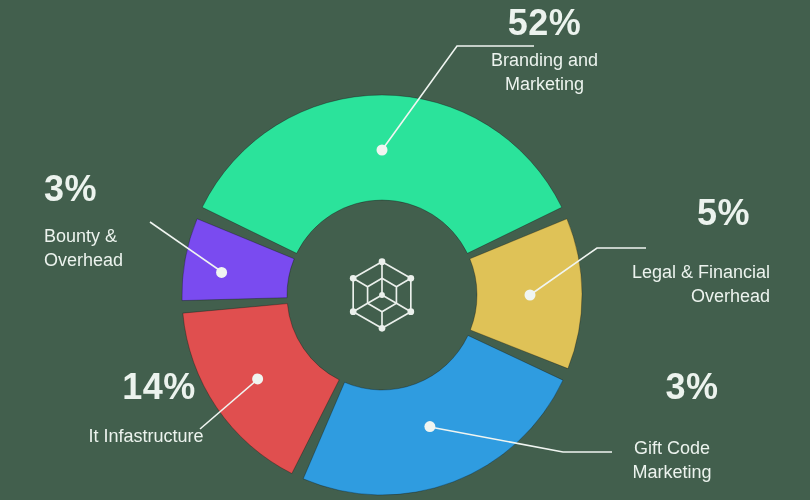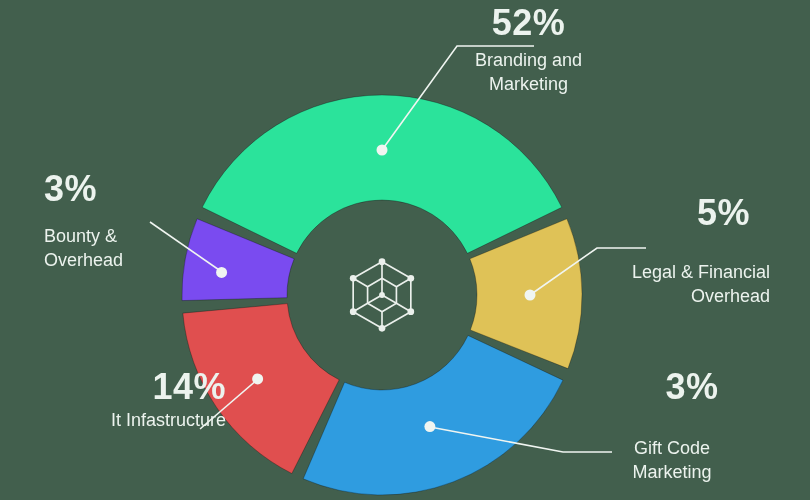--- a/index.html
+++ b/index.html
@@ -6,31 +6,31 @@
   body{
     width:810px;height:500px;position:relative;overflow:hidden;
     background:#425F4D;
     font-family:"Liberation Sans", sans-serif;
   }
   svg.chart{position:absolute;left:0;top:0;z-index:1;}
   .center-icon{position:absolute;left:342px;top:255px;width:80px;height:80px;z-index:2;opacity:.95;}
   .callout{position:absolute;color:#ECF3EE;z-index:3;}
   .pct{font-size:36px;font-weight:700;letter-spacing:.5px;}
   .name{font-size:18px;font-weight:500;line-height:1.35;margin-top:14px;}
-  #co-0{left:416px;top:2px;width:225px;text-align:center;}
+  #co-0{left:432px;top:2px;width:225px;text-align:center;}
   #co-0 .name{margin-top:4px;}
   #co-1{right:40px;top:192px;width:230px;text-align:right;}
   #co-1 .pct{padding-right:20px;}
   #co-1 .name{margin-top:26px;}
   #co-2{left:592px;top:366px;width:160px;text-align:center;}
   #co-2 .pct{padding-left:40px;}
   #co-2 .name{margin-top:28px;}
-  #co-3{left:46px;top:366px;width:180px;text-align:right;}
+  #co-3{left:56px;top:366px;width:180px;text-align:center;}
   #co-3 .pct{padding-left:26px;}
-  #co-3 .name{margin-top:0;}
+  #co-3 .name{margin-top:16px;}
   #co-4{left:44px;top:168px;width:170px;text-align:left;}
   #co-4 .name{}
 </style>
 </head>
 <body style="background: rgb(66, 95, 77);">
 
 <svg class="chart" width="810" height="500" viewBox="0 0 810 500">
     <path d="M 202.2411907401666 207.32577064218452 A 200 200 0 0 1 561.7588092598334 207.32577064218444 L 467.38543439842084 253.3547410550376 A 95 95 0 0 0 296.6145656015791 253.35474105503766 Z" fill="#2BE39B" stroke="rgba(0,0,0,0.28)" stroke-width="1"></path>
     <path d="M 566.9092067224626 218.78592472994515 A 200 200 0 0 1 567.9552971776503 368.62491053693554 L 470.3287661593839 329.9718325050444 A 95 95 0 0 0 469.8318731931697 258.798314246724 Z" fill="#DFC257" stroke="rgba(0,0,0,0.28)" stroke-width="1"></path>
     <path d="M 562.9654104932039 380.15585831301456 A 200 200 0 0 1 303.2116180818099 478.82706785104693 L 344.57551858885967 382.3178572292473 A 95 95 0 0 0 467.95856998427183 335.4490326986819 Z" fill="#2F9CE0" stroke="rgba(0,0,0,0.28)" stroke-width="1"></path>

